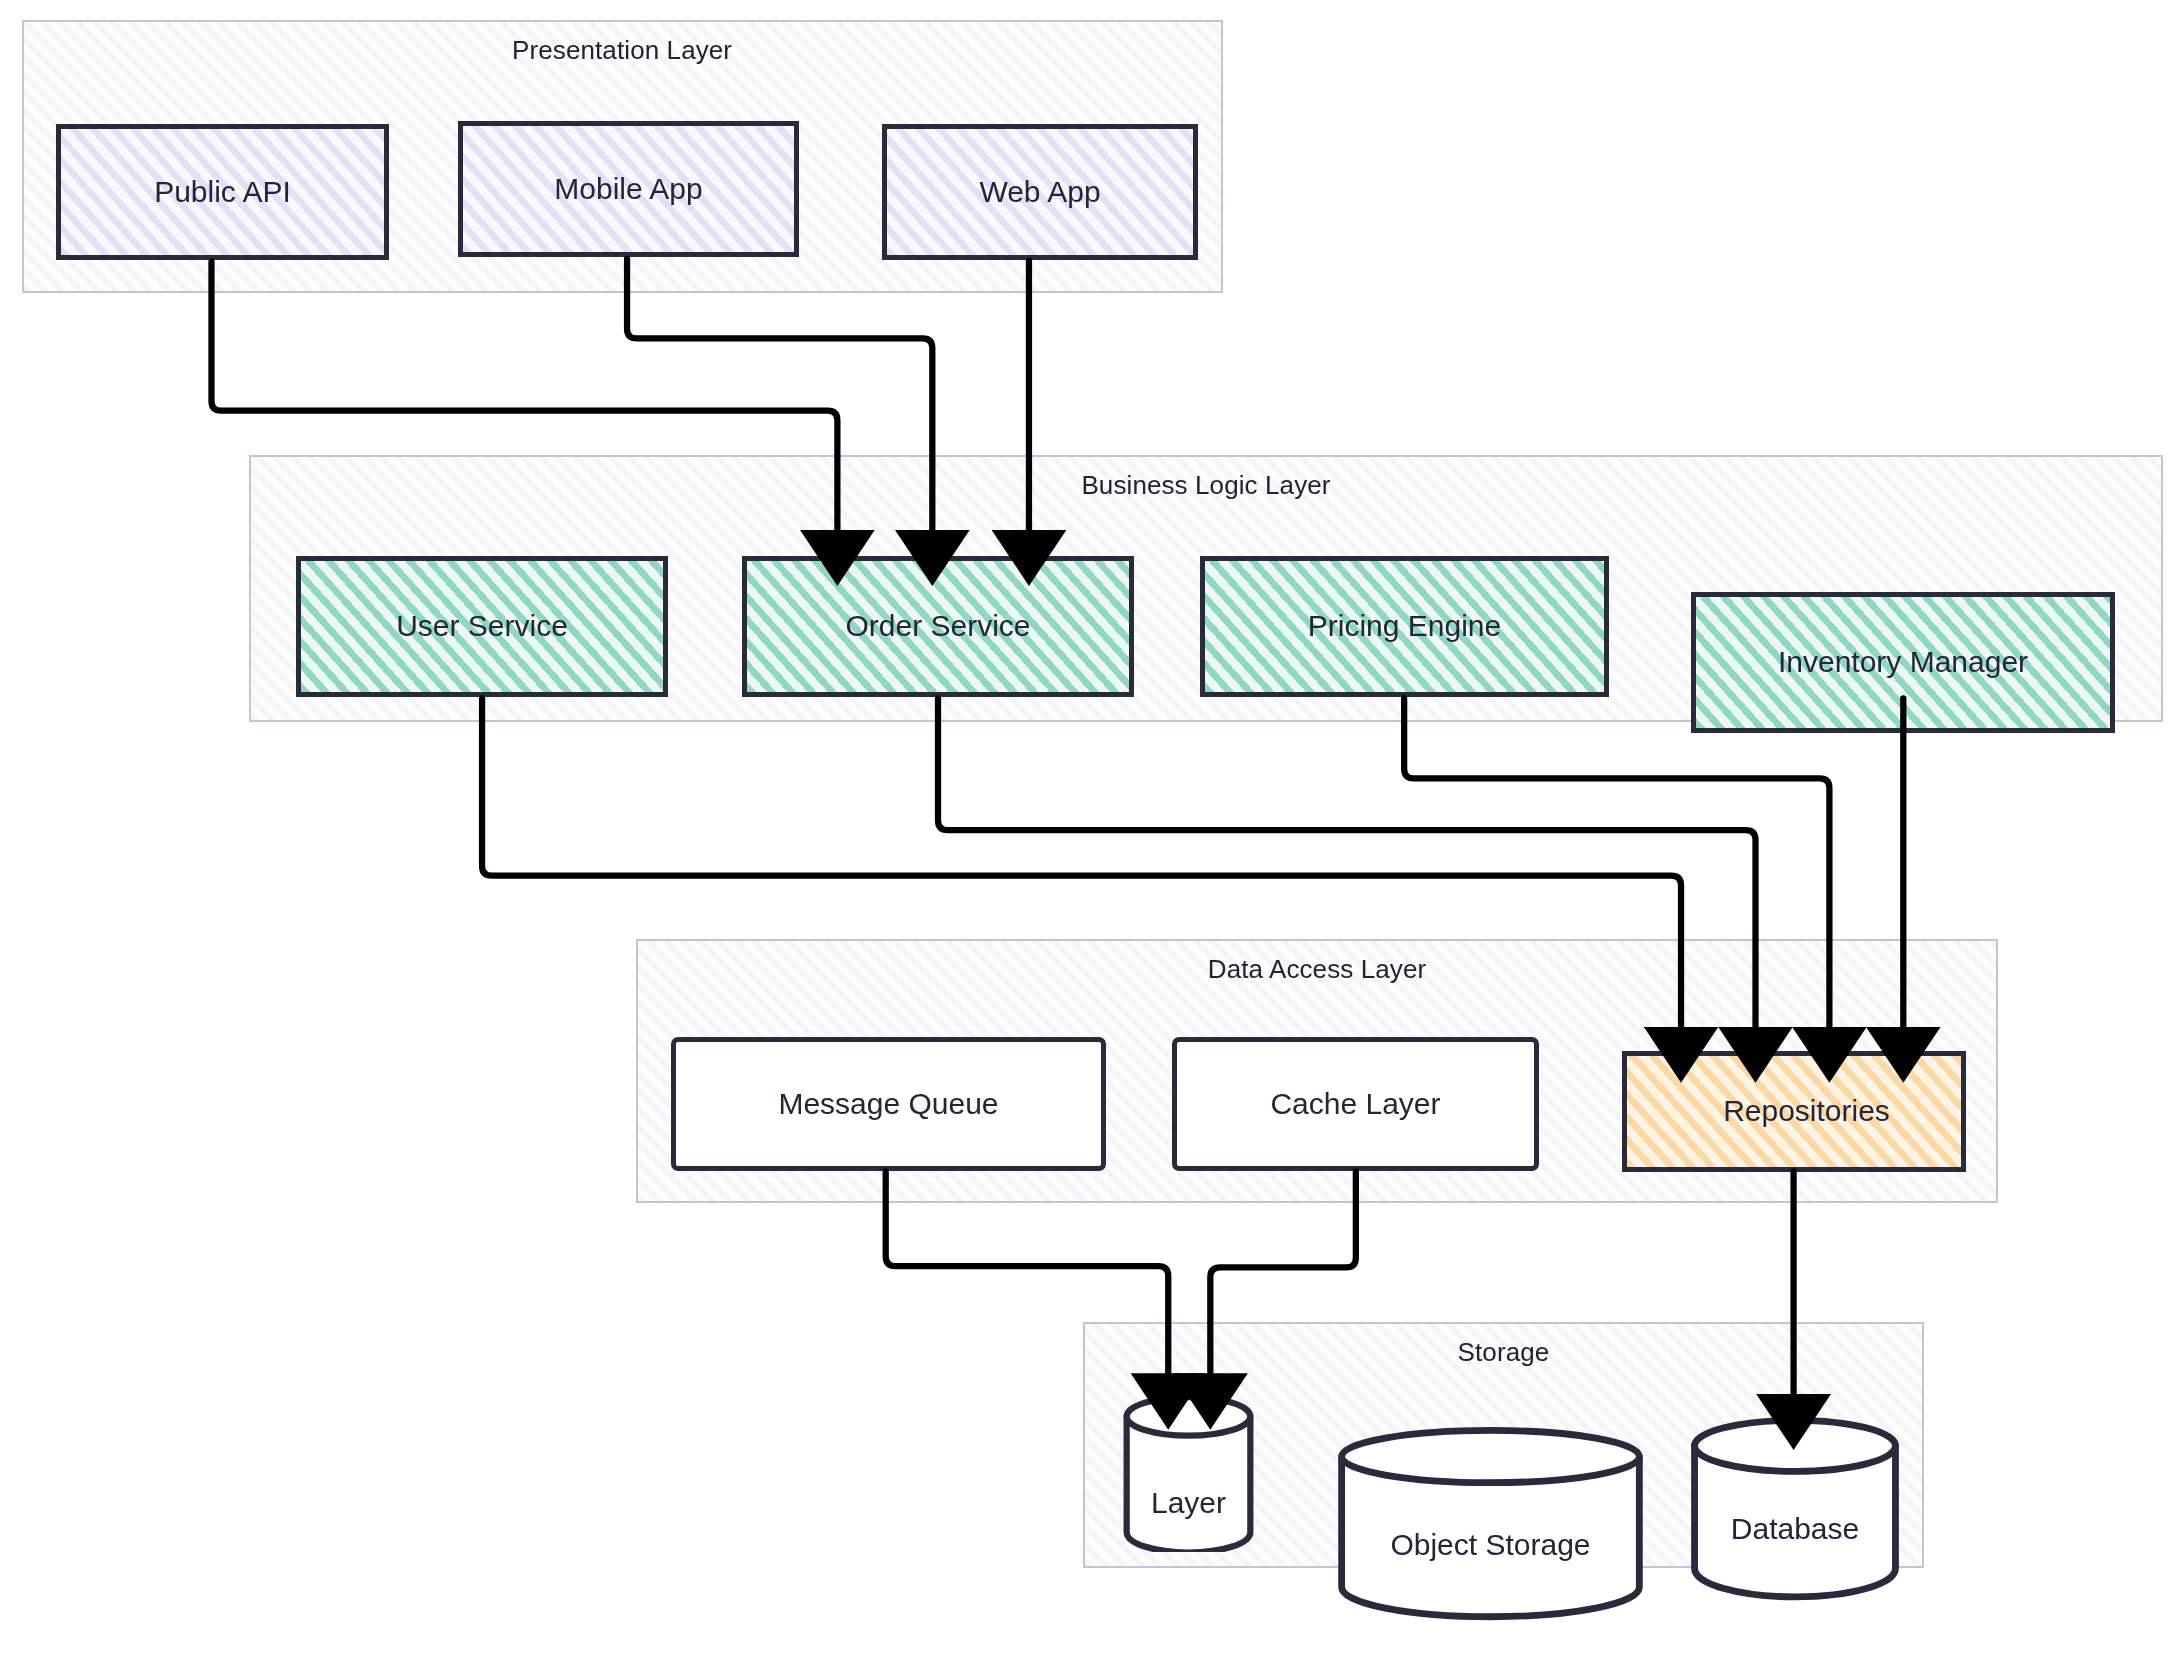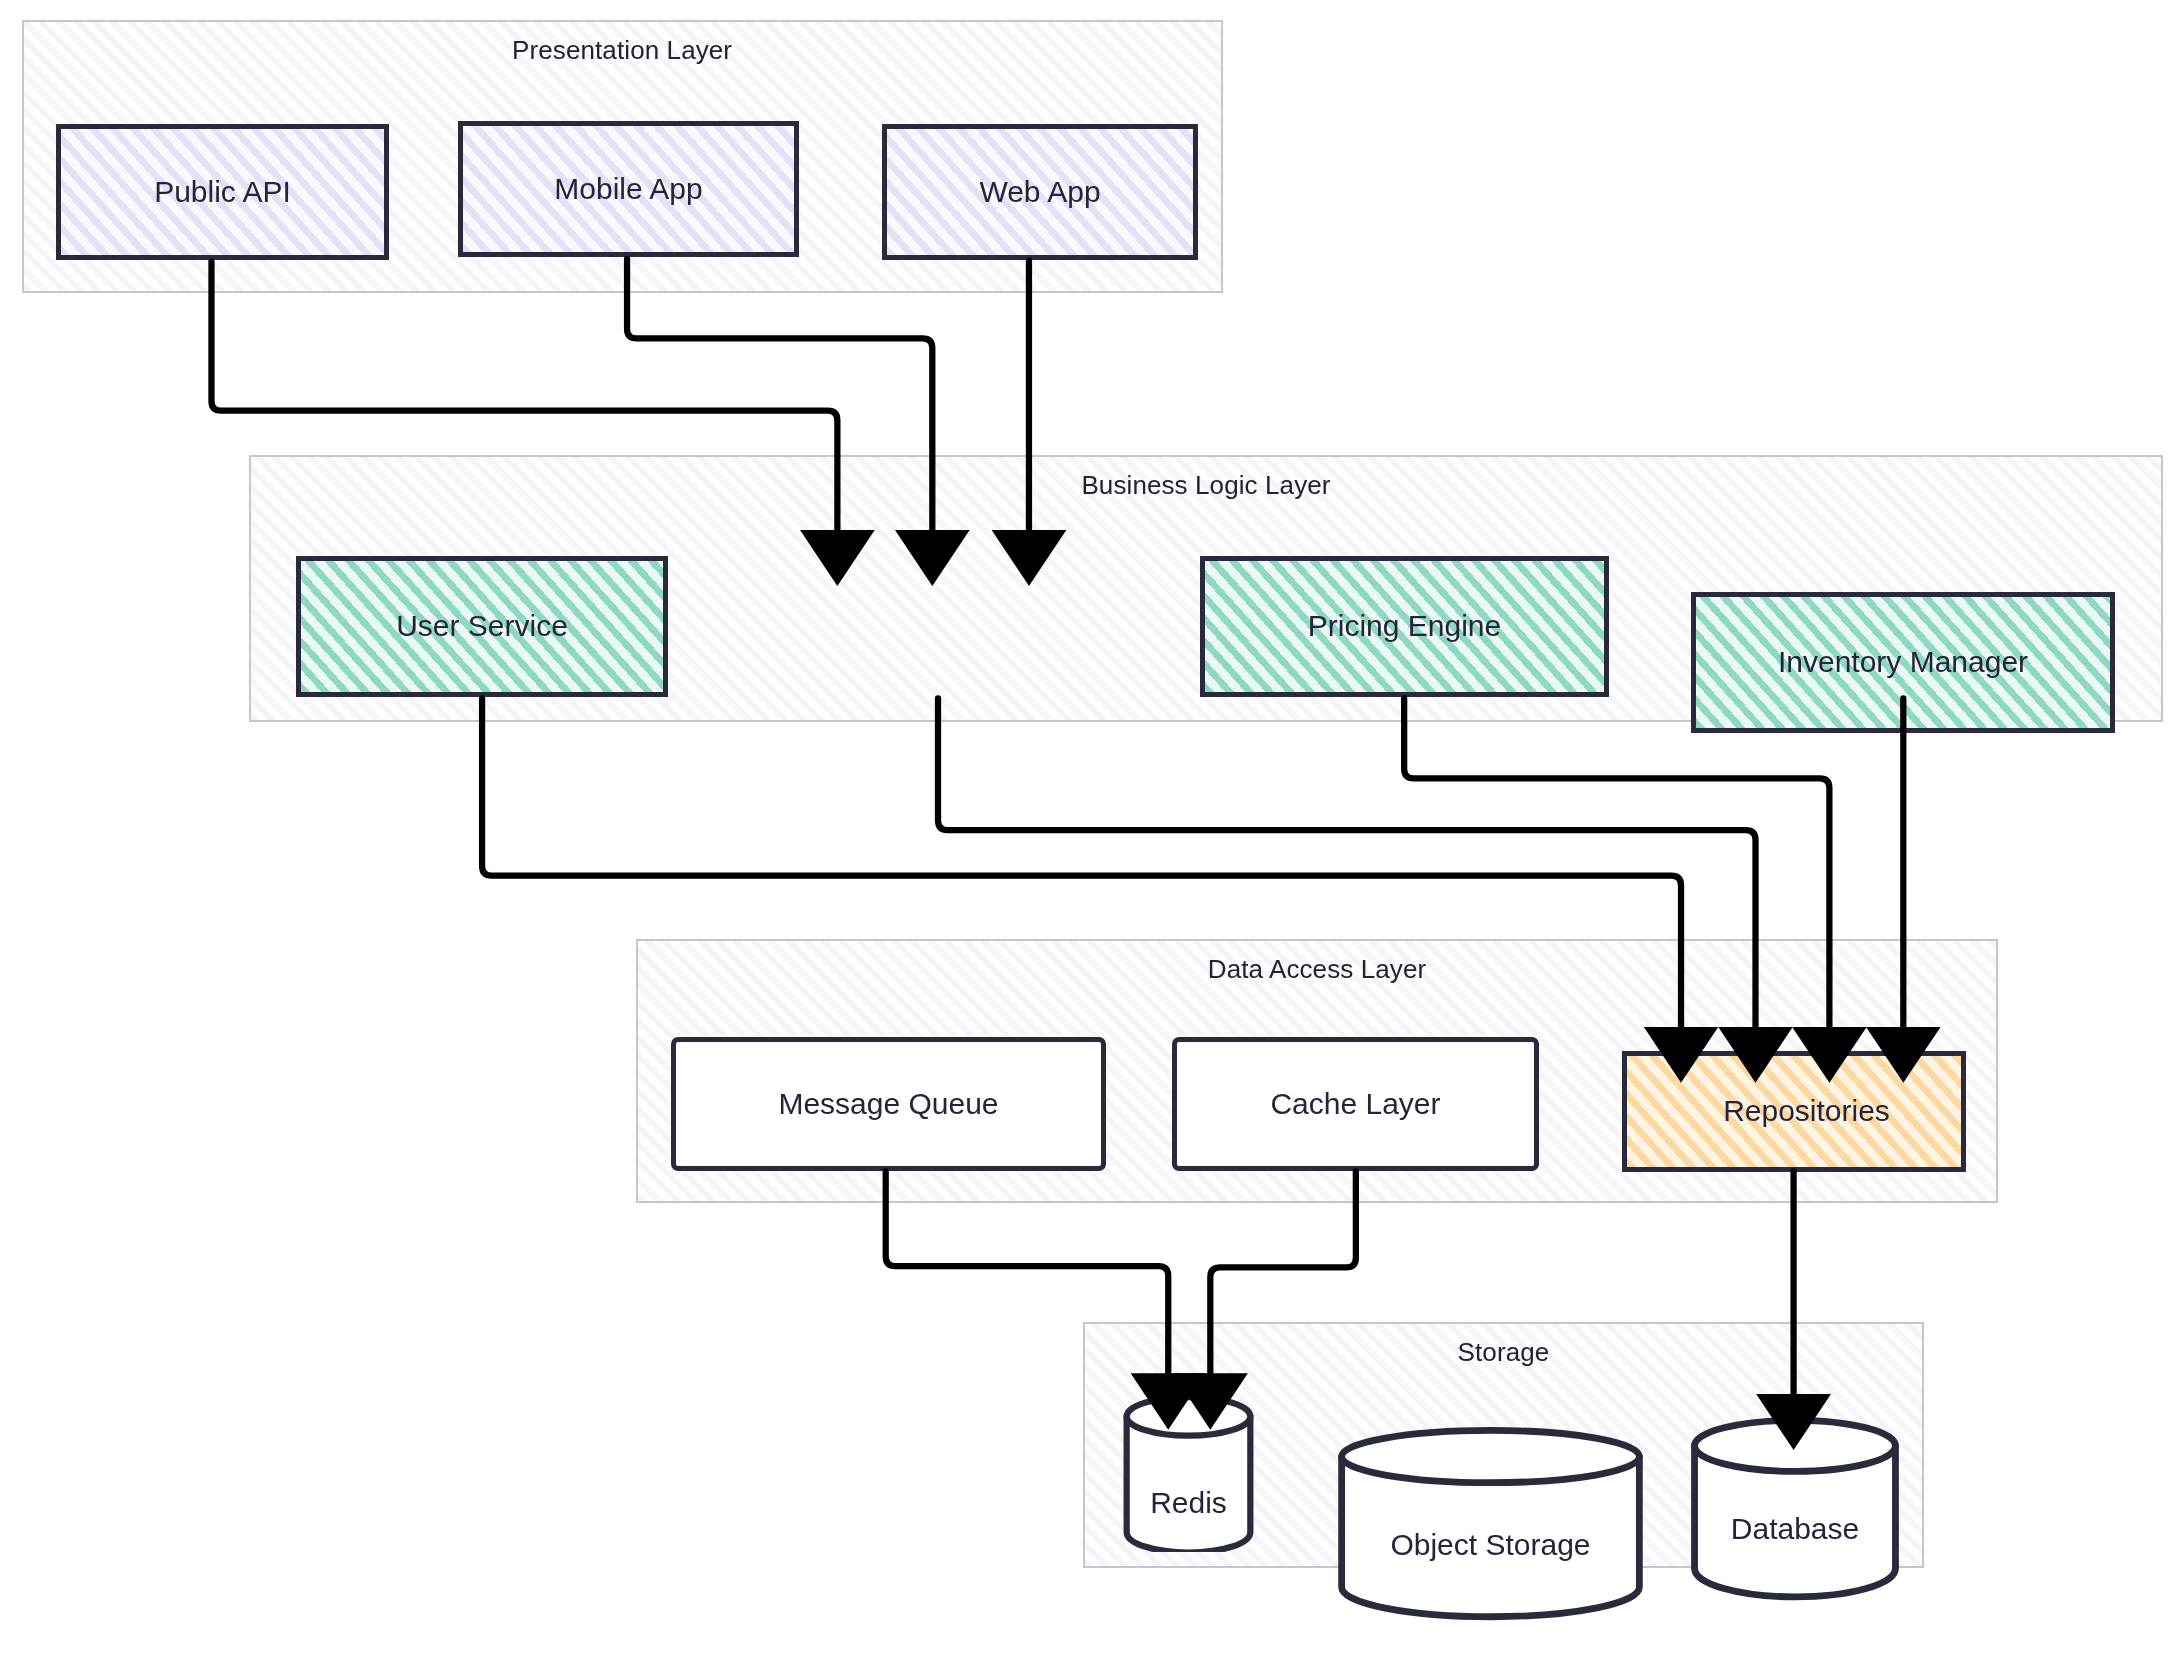--- a/index.html
+++ b/index.html
@@ -84,20 +84,23 @@
   <div class="node blue" style="left:882px;top:124px;width:316px;height:136px;">
     <span>Web App</span>
   </div>
 
   <div class="layer" style="left:249px;top:455px;width:1914px;height:267px;">
     <div class="layer-title">Business Logic Layer</div>
   </div>
   <div class="node green" style="left:296px;top:556px;width:372px;height:141px;">
     <span>User Service</span>
   </div>
+  <div class="node green" style="left:742px;top:556px;width:392px;height:141px;">
+    <span>Order Service</span>
+  </div>
   <div class="node green" style="left:1200px;top:556px;width:409px;height:141px;">
     <span>Pricing Engine</span>
   </div>
   <div class="node green" style="left:1691px;top:556px;width:424px;height:141px;margin-top:36px;">
     <span>Inventory Manager</span>
   </div>
 
   <div class="layer" style="left:636px;top:939px;width:1362px;height:264px;">
     <div class="layer-title">Data Access Layer</div>
   </div>
@@ -113,21 +116,21 @@
 
   <div class="layer" style="left:1083px;top:1322px;width:841px;height:246px;">
     <div class="layer-title">Storage</div>
   </div>
 
   <div class="cyl" style="left:1123px;top:1396px;width:131px;height:156px;">
     <svg width="131" height="156" viewBox="0 0 230 275">
       <path d="M6 36 L6 240 A109 36 0 0 0 224 240 L224 36" fill="#ffffff" stroke="#2a2a3d" stroke-width="11" stroke-linecap="round" stroke-linejoin="round"></path>
       <ellipse cx="115" cy="36" rx="109" ry="34" fill="#ffffff" stroke="#2a2a3d" stroke-width="11"></ellipse>
     </svg>
-    <div class="cyl-label" style="top:90px;">Redis</div>
+    <div class="cyl-label" style="top:90px;">Layer</div>
   </div>
 
   <div class="cyl" style="left:1337px;top:1427px;width:307px;height:196px;">
     <svg width="307" height="196" viewBox="0 0 540 345">
       <path d="M8 52 L8 282 A262 52 0 0 0 532 282 L532 52" fill="#ffffff" stroke="#2a2a3d" stroke-width="12" stroke-linecap="round" stroke-linejoin="round"></path>
       <ellipse cx="270" cy="52" rx="262" ry="46" fill="#ffffff" stroke="#2a2a3d" stroke-width="12"></ellipse>
     </svg>
     <div class="cyl-label" style="top:101px;">Object Storage</div>
   </div>
 

